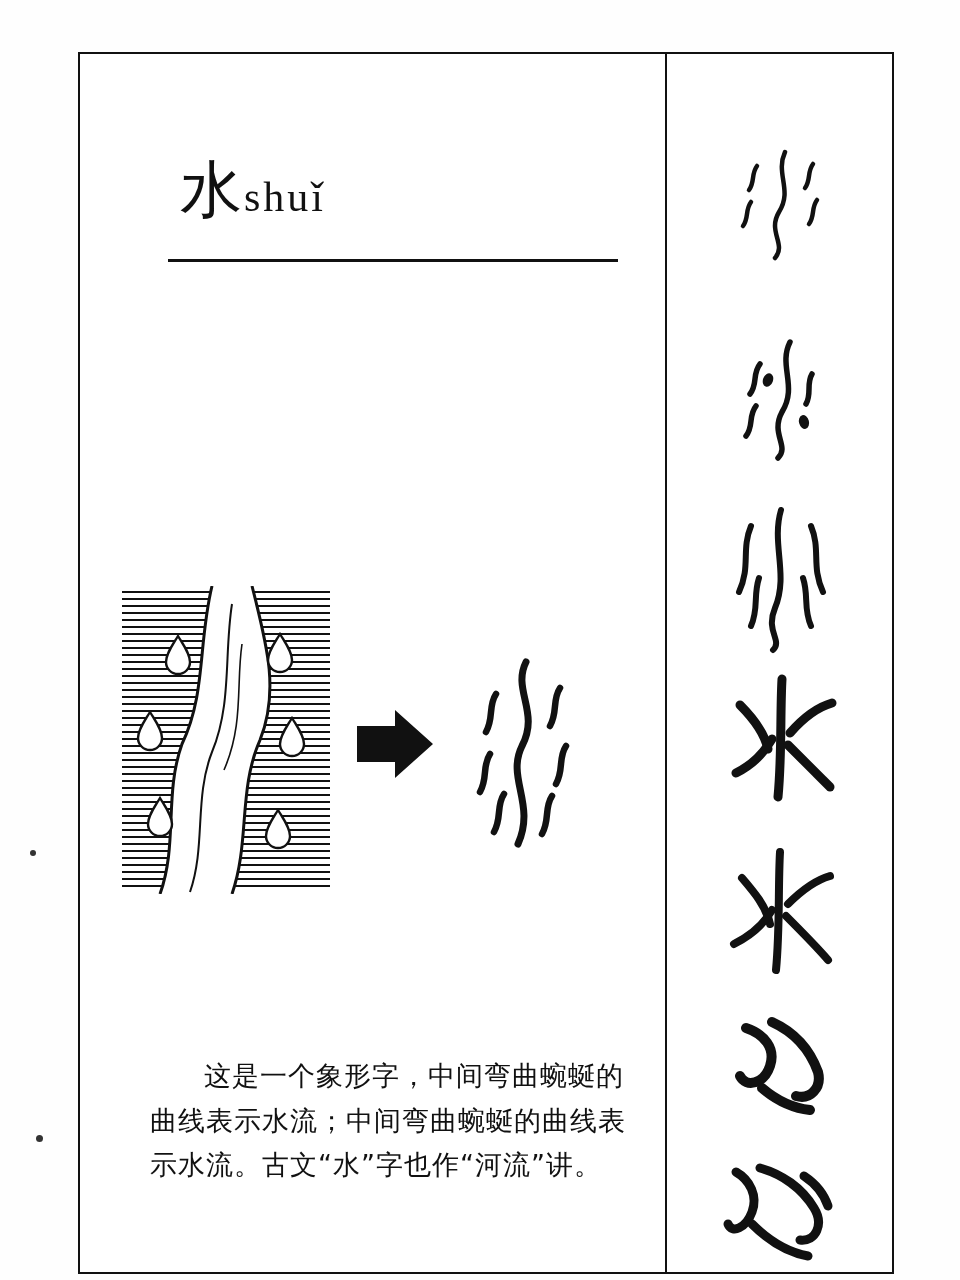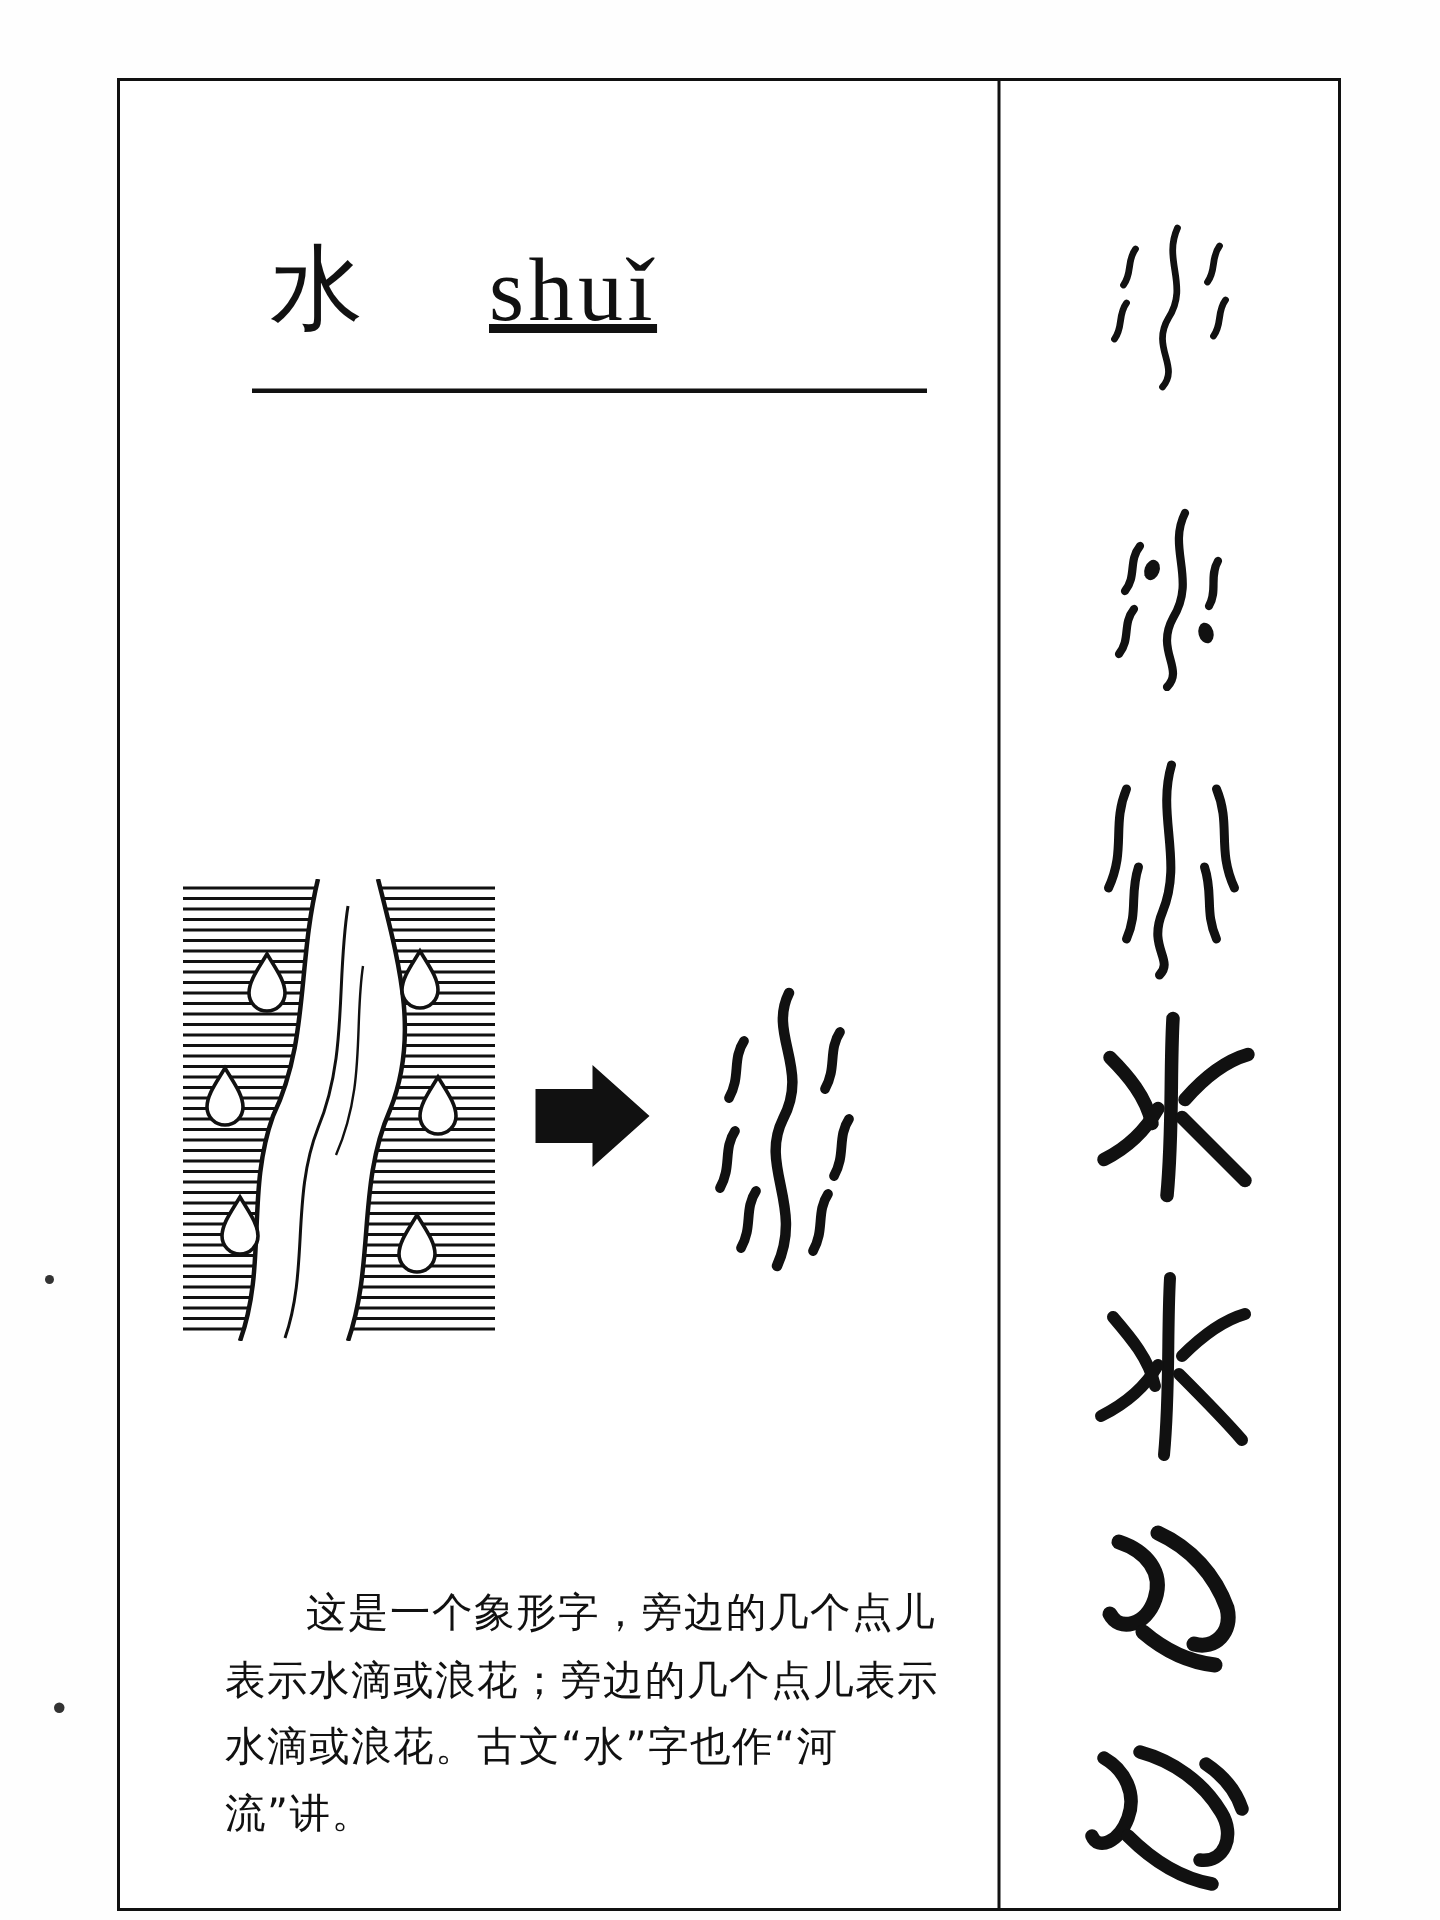--- a/index.html
+++ b/index.html
@@ -64,25 +64,23 @@
   }
   #hanzi-title {
     font-family: "DejaVu Sans", sans-serif;
     font-size: 62px;
     color: #111;
     letter-spacing: 2px;
     line-height: 1;
   }
   #pinyin {
     font-family: "Liberation Serif", serif;
-    font-size: 60px;
+    font-size: 42px;
     color: #111;
-    margin-left: 82px;
     letter-spacing: 3px;
-    text-decoration: underline;
   }
 
   #title-rule {
     position: absolute;
     left: 88px;
     top: 205px;
     width: 450px;
     height: 3px;
     background: #111;
   }
@@ -329,21 +327,21 @@
             <path d="M30,100 C22,112 28,124 20,138"></path>
             <path d="M44,140 C36,152 42,164 34,178"></path>
             <path d="M100,34 C92,46 98,58 90,72"></path>
             <path d="M106,92 C98,104 104,116 96,130"></path>
             <path d="M92,142 C84,154 90,166 82,180"></path>
           </g>
         </svg>
       </div>
 
       <div id="caption">
-        <p>这是一个象形字，旁边的几个点儿表示水滴或浪花；旁边的几个点儿表示水滴或浪花。古文“水”字也作“河流”讲。</p>
+        <p>这是一个象形字，中间弯曲蜿蜒的曲线表示水流；中间弯曲蜿蜒的曲线表示水流。古文“水”字也作“河流”讲。</p>
       </div>
 
     </div>
 
     <div id="script-column">
 
       <div class="glyph-cell" style="top:90px;">
         <svg width="120" height="120" viewBox="0 0 120 120" xmlns="http://www.w3.org/2000/svg" aria-hidden="true">
           <g fill="none" stroke="#111" stroke-width="4.5" stroke-linecap="round">
             <path d="M64,8 C54,30 72,46 58,68 C46,88 66,100 54,114"></path>

